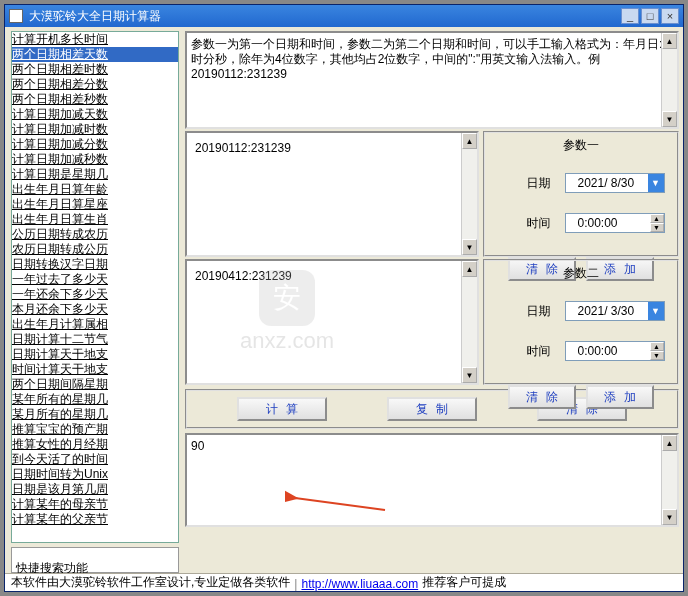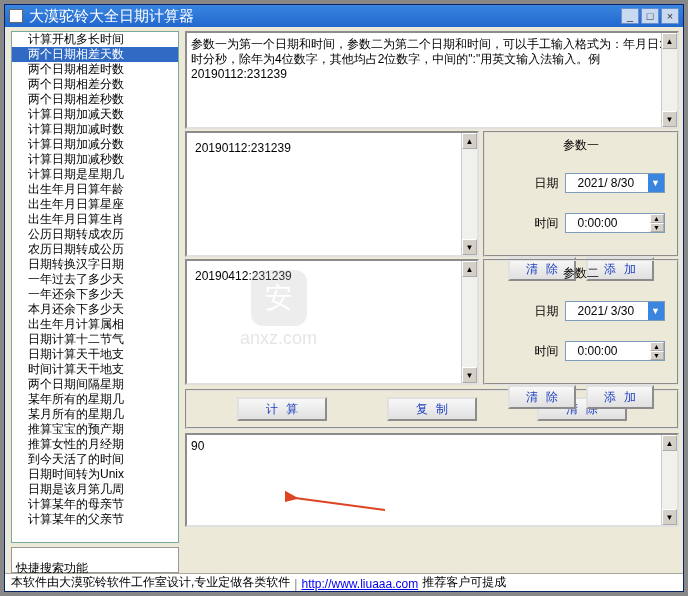--- a/index.html
+++ b/index.html
@@ -1,54 +1,54 @@
 <!DOCTYPE html>
 <html><head>
 <meta charset="utf-8">
 <style>
 * { margin: 0; padding: 0; box-sizing: border-box; font-family: "SimSun", "宋体", sans-serif; font-size: 12px; }
 body { background: #888; width: 688px; height: 596px; position: relative; }
 .window { position: absolute; left: 4px; top: 4px; width: 680px; height: 588px; background: #ece9d8; border: 1px solid #0a246a; }
 .titlebar { height: 22px; background: linear-gradient(#3a85e0, #2168cf); display: flex; align-items: center; padding: 0 4px; color: #fff; }
 .titlebar .icon { width: 14px; height: 14px; background: #fff; margin-right: 6px; border: 1px solid #666; }
-.titlebar .title { flex: 1; font-size: 15px; font-family: Liberation Mono, monospace; }
+.titlebar .title { flex: 1; font-size: 12px; font-family: Liberation Mono, monospace; }
 .titlebar .btns { display: flex; gap: 2px; }
 .titlebar .wbtn { width: 18px; height: 16px; background: #c9d9f0; border: 1px solid #6a8fd0; display: flex; align-items: center; justify-content: center; font-size: 11px; color: #333; cursor: pointer; }
 .content { position: relative; width: 100%; height: calc(100% - 22px - 18px); }
 .sidebar { position: absolute; left: 6px; top: 4px; width: 168px; height: 512px; border: 1px solid #7a9; background: #fff; overflow: hidden; }
-.sidebar .item { padding: 0 16px; height: 15px; line-height: 15px; color: #000; white-space: nowrap; overflow: hidden; cursor: pointer; }
+.sidebar .item { padding: 0 0; height: 15px; line-height: 15px; color: #000; white-space: nowrap; overflow: hidden; cursor: pointer; text-decoration: underline; }
 .sidebar .item.selected { background: #316ac5; color: #fff; }
 .quick { position: absolute; left: 6px; top: 520px; width: 168px; height: 20px; border: 1px solid #999; padding: 12px 4px; background: #fff; }
 .main { position: absolute; left: 180px; top: 4px; width: 494px; height: 540px; }
 .instructions { width: 100%; height: 98px; border: 2px inset #e0e0e0; background: #fff; padding: 4px; line-height: 15px; overflow: auto; position: relative; }
 .param-box { position: relative; height: 126px; margin-top: 2px; display: flex; gap: 4px; }
 .textarea { flex: 0 0 294px; border: 2px inset #e0e0e0; background: #fff; padding: 8px; position: relative; overflow: auto; }
 .panel { flex: 1; border: 2px groove #e0e0e0; padding: 4px; display: flex; flex-direction: column; align-items: center; gap: 20px; }
 .panel .ptitle { text-align: center; height: 16px; }
 .panel .row { display: flex; align-items: center; gap: 6px; width: 100%; justify-content: center; }
-.panel .label { width: 32px; text-align: right; margin-left: 29px; }
+.panel .label { width: 32px; text-align: left; margin-left: 29px; }
 .panel .input { width: 100px; height: 20px; border: 1px solid #7f9db9; background: #fff; display: flex; align-items: center; padding: 0 12px; position: relative; }
 .panel .input .arrow { position: absolute; right: 0; top: 0; width: 16px; height: 18px; background: #3a85e0; color: #fff; display: flex; align-items: center; justify-content: center; font-size: 9px; cursor: pointer; }
 .panel .input .updown { position: absolute; right: 0; top: 0; width: 14px; height: 18px; display: flex; flex-direction: column; }
 .panel .input .updown span { flex: 1; background: #d4d0c8; border: 1px outset #fff; font-size: 7px; display: flex; align-items: center; justify-content: center; cursor: pointer; }
 .panel .btns { display: flex; gap: 10px; width: 100%; justify-content: center; margin-top: 4px; }
 .btn { width: 68px; height: 24px; border: 2px outset #e0e0e0; background: linear-gradient(#f8f8f8,#e0e0e0); color: #2040c0; letter-spacing: 8px; padding-left: 8px; cursor: pointer; display: inline-flex; align-items: center; justify-content: center; }
 .action-row { margin-top: 4px; height: 40px; border: 2px groove #e0e0e0; display: flex; align-items: center; justify-content: space-around; padding: 0 20px; }
 .action-row .btn { width: 90px; }
 .result { margin-top: 4px; height: 94px; border: 2px inset #e0e0e0; background: #fff; padding: 4px; position: relative; overflow: auto; }
 .scrollbar-v { position: absolute; right: 0; top: 0; bottom: 0; width: 16px; background: #f0f0ec; border-left: 1px solid #ccc; }
 .sb-btn { height: 16px; background: #d4d0c8; border: 1px outset #fff; font-size: 8px; display: flex; align-items: center; justify-content: center; }
 .sb-track { position: absolute; top: 16px; bottom: 16px; left: 0; right: 0; }
 .sb-btn.bot { position: absolute; bottom: 0; width: 100%; }
 .statusbar { position: absolute; bottom: 0; left: 0; right: 0; height: 18px; background: #ffffff; border-top: 1px solid #aca899; display: flex; align-items: flex-end; padding: 0 6px; gap: 4px; }
 .statusbar .sep { color: #888; }
 .statusbar a { color: #0000ee; text-decoration: underline; cursor: pointer; }
 .watermark { position: absolute; left: 240px; top: 270px; opacity: 0.25; pointer-events: none; display: flex; flex-direction: column; align-items: center; color: #999; }
 .watermark .wicon { width: 56px; height: 56px; background: #bbb; border-radius: 12px; display: flex; align-items: center; justify-content: center; color: #fff; font-size: 28px; }
-.watermark .wtext { font-size: 18px; margin-top: 2px; }
+.watermark .wtext { font-size: 22px; margin-top: 2px; }
 .arrow-annot { position: absolute; left: 285px; top: 490px; pointer-events: none; }
 </style>
 </head>
 <body>
 
 <div class="window">
   <div class="titlebar">
     <div class="icon"></div>
     <div class="title">大漠驼铃大全日期计算器</div>
     <div class="btns">

